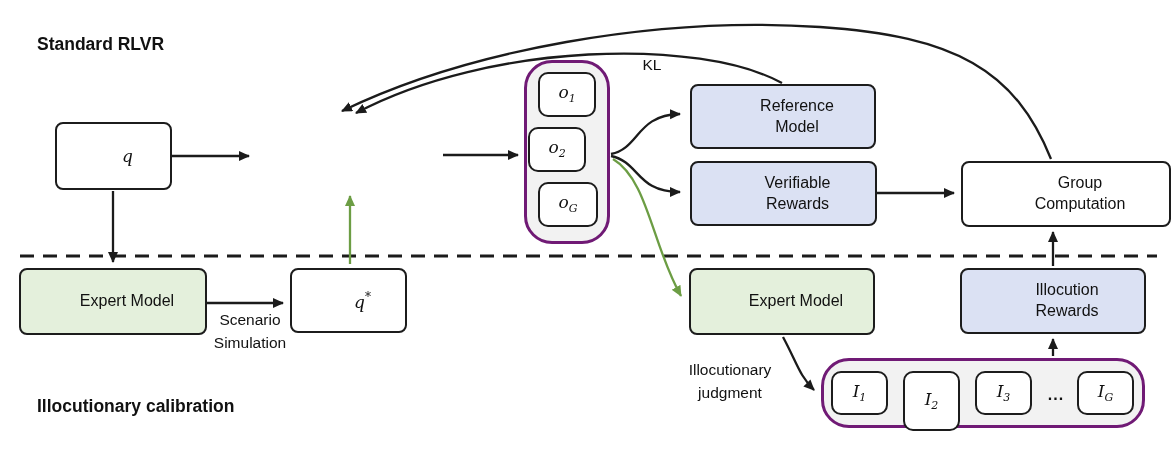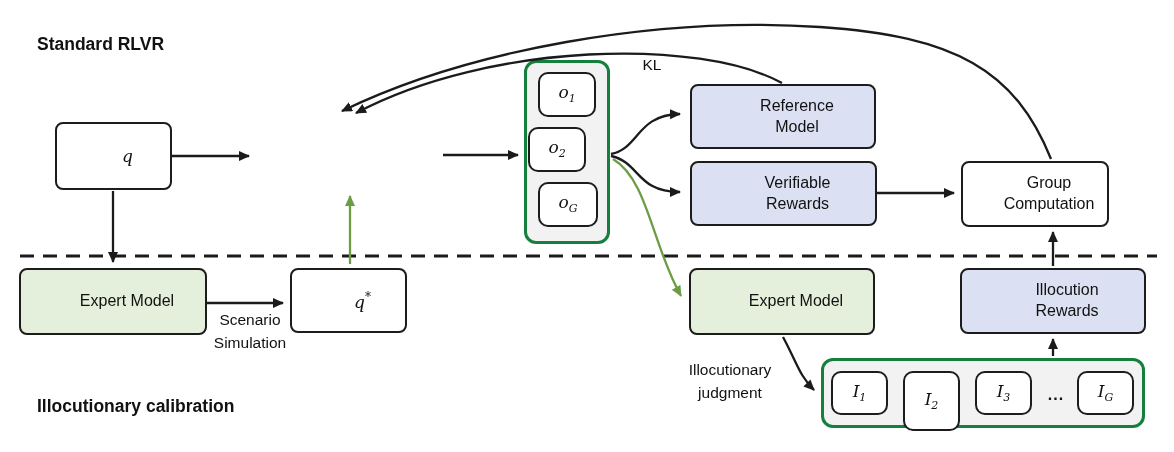--- a/index.html
+++ b/index.html
@@ -7,21 +7,21 @@
           font-family:"Liberation Sans",sans-serif;color:#111;}
   .edges{position:absolute;left:0;top:0;z-index:3;pointer-events:none;}
   .node{position:absolute;z-index:2;box-sizing:border-box;background:#fff;
         border:2.5px solid #1c1c1c;border-radius:8px;
         display:flex;align-items:center;justify-content:center;
         font-size:16px;line-height:1.3;text-align:center;white-space:pre-line;padding-left:28px;}
   .fill-policy{background:#FBF1CF;}
   .fill-blue{background:#DBE1F3;}
   .fill-green{background:#E4F0DC;}
   .group{position:absolute;z-index:1;box-sizing:border-box;background:#F2F2F2;
-         border:3px solid #15803d;border-radius:12px;}
+         border:3px solid #701a75;border-radius:28px;}
   .sbox{position:absolute;box-sizing:border-box;background:#fff;border:2.3px solid #1c1c1c;
         border-radius:10px;display:flex;align-items:center;justify-content:center;}
   .math{font-family:"DejaVu Serif",serif;font-style:italic;font-size:17px;line-height:1;}
   .math sub{font-size:11px;line-height:1;}
   .math sup{font-size:12px;line-height:1;}
   .dots{position:absolute;font-weight:600;font-size:16px;letter-spacing:1px;text-align:center;
         line-height:1;}
   .caption{position:absolute;z-index:2;font-size:15.5px;line-height:1.5;
            text-align:center;white-space:pre-line;}
   .title{position:absolute;z-index:2;font-weight:700;font-size:17.5px;}
@@ -61,21 +61,21 @@
   <div class="node fill-blue" style="left:690px;top:84px;width:186px;height:65px">
     <span>Reference
 Model</span>
   </div>
 
   <div class="node fill-blue" style="left:690px;top:161px;width:187px;height:65px">
     <span>Verifiable
 Rewards</span>
   </div>
 
-  <div class="node" style="left:961px;top:161px;width:148px;height:66px">
+  <div class="node" style="left:961px;top:161px;width:210px;height:66px">
     <span>Group
 Computation</span>
   </div>
 
   <div class="node fill-green" style="left:19px;top:268px;width:188px;height:67px">
     <span>Expert Model</span>
   </div>
 
   <div class="node" style="left:290px;top:268px;width:117px;height:65px">
     <span class="math"><span>q</span><sup>*</sup></span>

